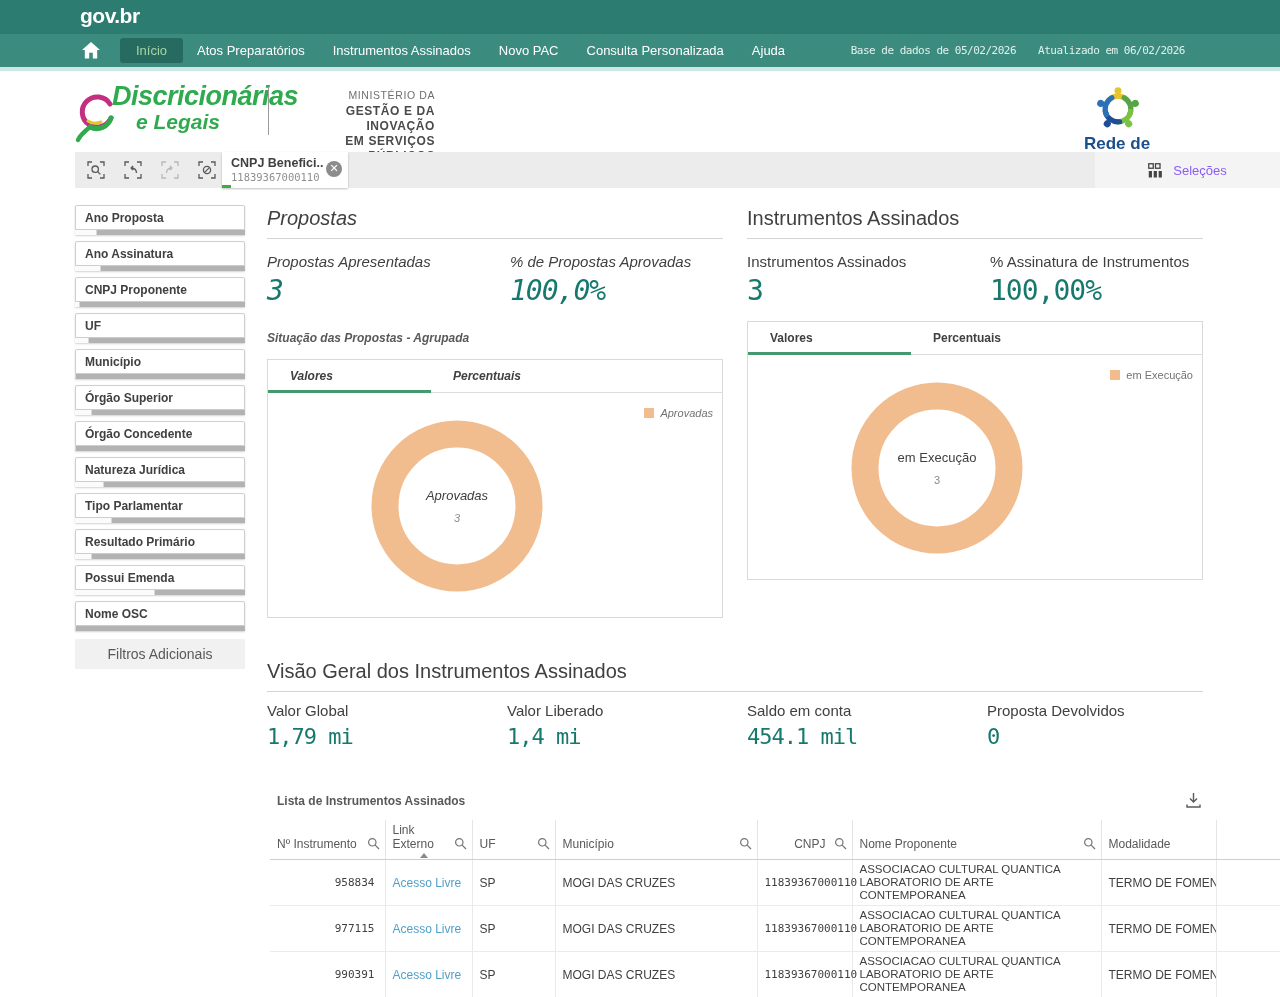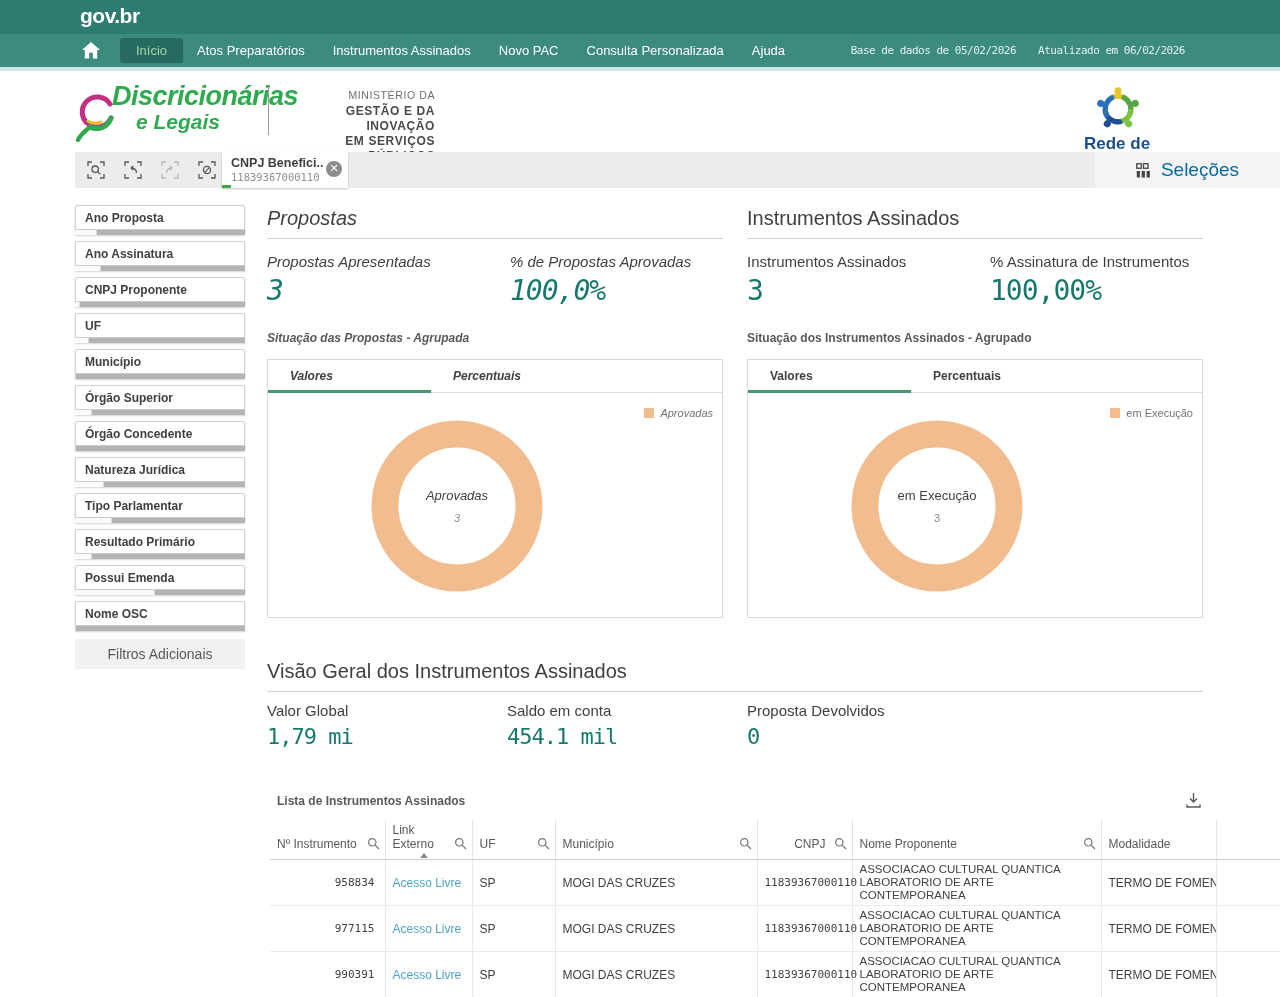--- a/index.html
+++ b/index.html
@@ -36,21 +36,21 @@
   .toolbar { position:absolute; left:75px; top:152px; width:1205px; height:36px; background:#ececec; }
   .tb-icons { position:absolute; left:2px; top:0; display:flex; }
   .tb-btn { width:37px; height:36px; display:flex; align-items:center; justify-content:center; cursor:pointer; }
   .tb-btn.disabled { opacity:0.35; cursor:default; }
   .chip { position:absolute; left:147px; top:0; width:126px; height:36px; background:#fff; box-shadow:0 1px 2px rgba(0,0,0,0.25); padding:4px 24px 3px 9px; cursor:pointer; }
   .chip-field { font-size:12.5px; font-weight:700; color:#404040; white-space:nowrap; overflow:hidden; }
   .chip-value { font-size:10.5px; color:#8f8f8f; margin-top:1px; }
   .chip-close { position:absolute; right:6px; top:9px; width:16px; height:16px; border-radius:50%; background:#8c8c8c; color:#fff; font-size:11px; line-height:15px; text-align:center; cursor:pointer; }
   .chip-state { position:absolute; left:0; bottom:0; width:9px; height:3px; background:#43aa43; }
   .selections-btn { position:absolute; right:0; top:0; width:185px; height:36px; background:#f4f4f4; display:flex; align-items:center; justify-content:center; gap:10px; cursor:pointer; }
-  .selections-label { font-size:19px; color:#0369a1; }
+  .selections-label { font-size:13px; color:#8b5cf6; }
 
   
   .sidebar { position:absolute; left:75px; top:205px; width:170px; }
   .filter-item { margin-bottom:6px; cursor:pointer; }
   .filter-label { height:25px; line-height:24px; background:#fff; border:1px solid #cfcfcf; border-radius:2px 2px 0 0; box-shadow:0 1px 2px rgba(0,0,0,0.18); font-size:12px; font-weight:700; color:#404040; padding-left:9px; white-space:nowrap; overflow:hidden; }
   .filter-bar { height:5px; background:#b3b3b3; box-shadow:0 1px 2px rgba(0,0,0,0.18); display:flex; }
   .filter-bar-white { height:100%; background:#fbfbfb; border-right:1px solid #d8d8d8; }
   .more-filters { margin-top:8px; height:30px; background:#f1f1f1; color:#595959; font-size:14px; text-align:center; line-height:30px; cursor:pointer; }
 
   
@@ -338,21 +338,20 @@
     <div class="kpis2">
       <div>
         <div class="kpi-label">Instrumentos Assinados</div>
         <div class="kpi-value">3</div>
       </div>
       <div>
         <div class="kpi-label">% Assinatura de Instrumentos</div>
         <div class="kpi-value">100,00%</div>
       </div>
     </div>
-    <div class="chart-subtitle">Situação dos Instrumentos Assinados - Agrupado</div>
     <div class="chart-card">
       <div class="tabs">
         <div class="tab active">Valores</div>
         <div class="tab">Percentuais</div>
       </div>
       <div class="legend">
         <span class="legend-swatch"></span>
         <span class="legend-label">em Execução</span>
       </div>
       <div class="donut-wrap">
@@ -366,20 +365,24 @@
       </div>
     </div>
   </div>
 
   <div class="visao">
     <div class="sec-title">Visão Geral dos Instrumentos Assinados</div>
     <div class="kpis4">
       <div>
         <div class="kpi-label">Valor Global</div>
         <div class="kpi-value-sm">1,79 mi</div>
+      </div>
+      <div>
+        <div class="kpi-label">Valor Liberado</div>
+        <div class="kpi-value-sm">1,4 mi</div>
       </div>
       <div>
         <div class="kpi-label">Saldo em conta</div>
         <div class="kpi-value-sm">454.1 mil</div>
       </div>
       <div>
         <div class="kpi-label">Proposta Devolvidos</div>
         <div class="kpi-value-sm">0</div>
       </div>
     </div>

